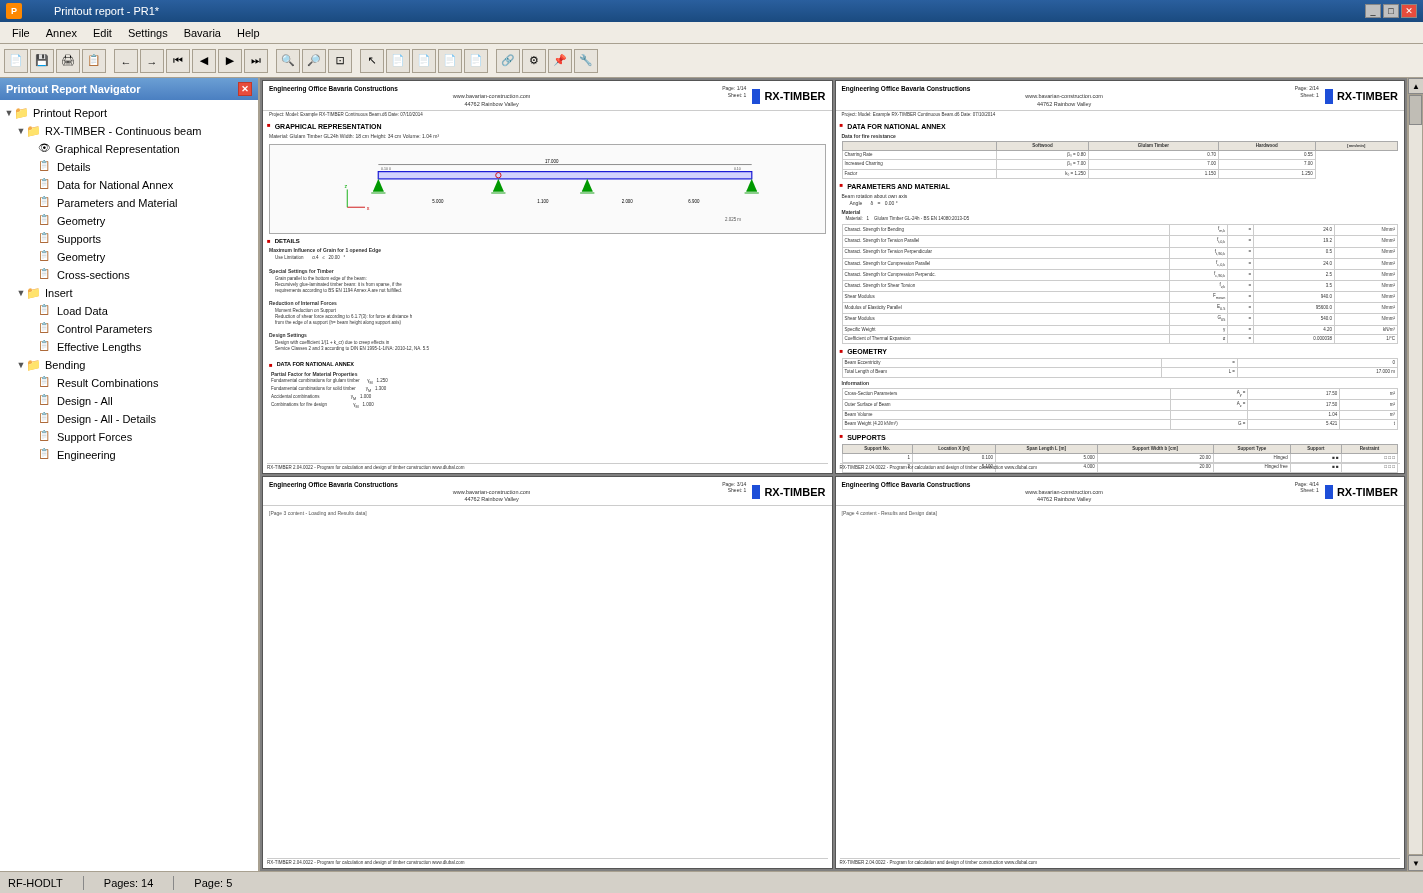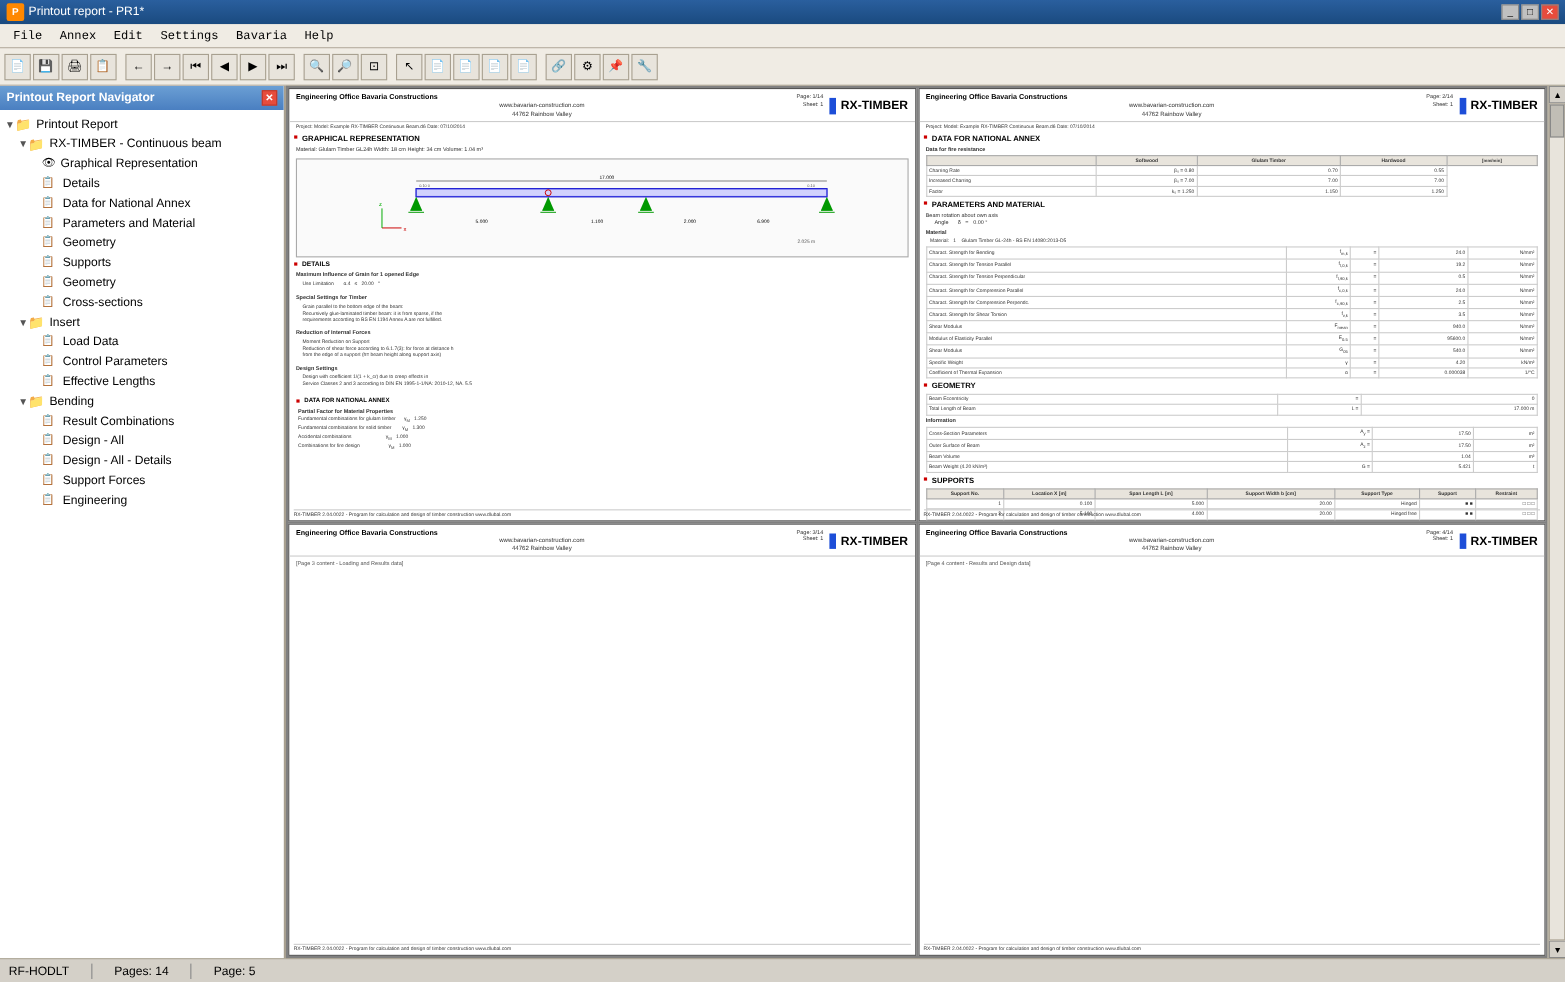--- a/index.html
+++ b/index.html
@@ -25,21 +25,21 @@
     }
     .title-bar-icon {
       width: 16px;
       height: 16px;
       margin-right: 4px;
       background: #ff8800;
       border-radius: 2px;
       display: flex; align-items: center; justify-content: center;
       font-size: 9px; color: white; font-weight: bold;
     }
-    .title-bar-text { flex: 1; }
+    .title-bar-text { flex: 1; margin-left: 28px; }
     .title-bar-controls { display: flex; gap: 2px; }
     .title-bar-btn {
       width: 16px; height: 14px;
       background: #c0c0c0;
       border: 1px solid #888;
       font-size: 9px;
       display: flex; align-items: center; justify-content: center;
       cursor: pointer;
       color: #000;
     }
@@ -52,21 +52,20 @@
       border-bottom: 1px solid #a8a090;
       display: flex;
       align-items: center;
       padding: 0 4px;
       font-size: 11px;
     }
     .menu-item {
       padding: 2px 8px;
       cursor: pointer;
       color: #000;
-      font-family: Liberation Mono, monospace;
     }
 
     
     .toolbar {
       height: 34px;
       background: #f0ece4;
       border-bottom: 1px solid #a8a090;
       display: flex;
       align-items: center;
       padding: 2px 4px;
@@ -241,21 +240,21 @@
       color: #000;
     }
     .page-info {
       font-size: 5px;
       color: #333;
     }
     .rx-timber-logo {
       font-size: 11px;
       font-weight: bold;
       color: #000;
-      border-left: 6px solid #1d4ed8;
+      border-left: 8px solid #1d4ed8;
       padding-left: 4px;
     }
     .section-title {
       font-size: 7px;
       font-weight: bold;
       color: #000;
       margin: 3px 4px 2px;
       display: flex;
       align-items: center;
       gap: 4px;

